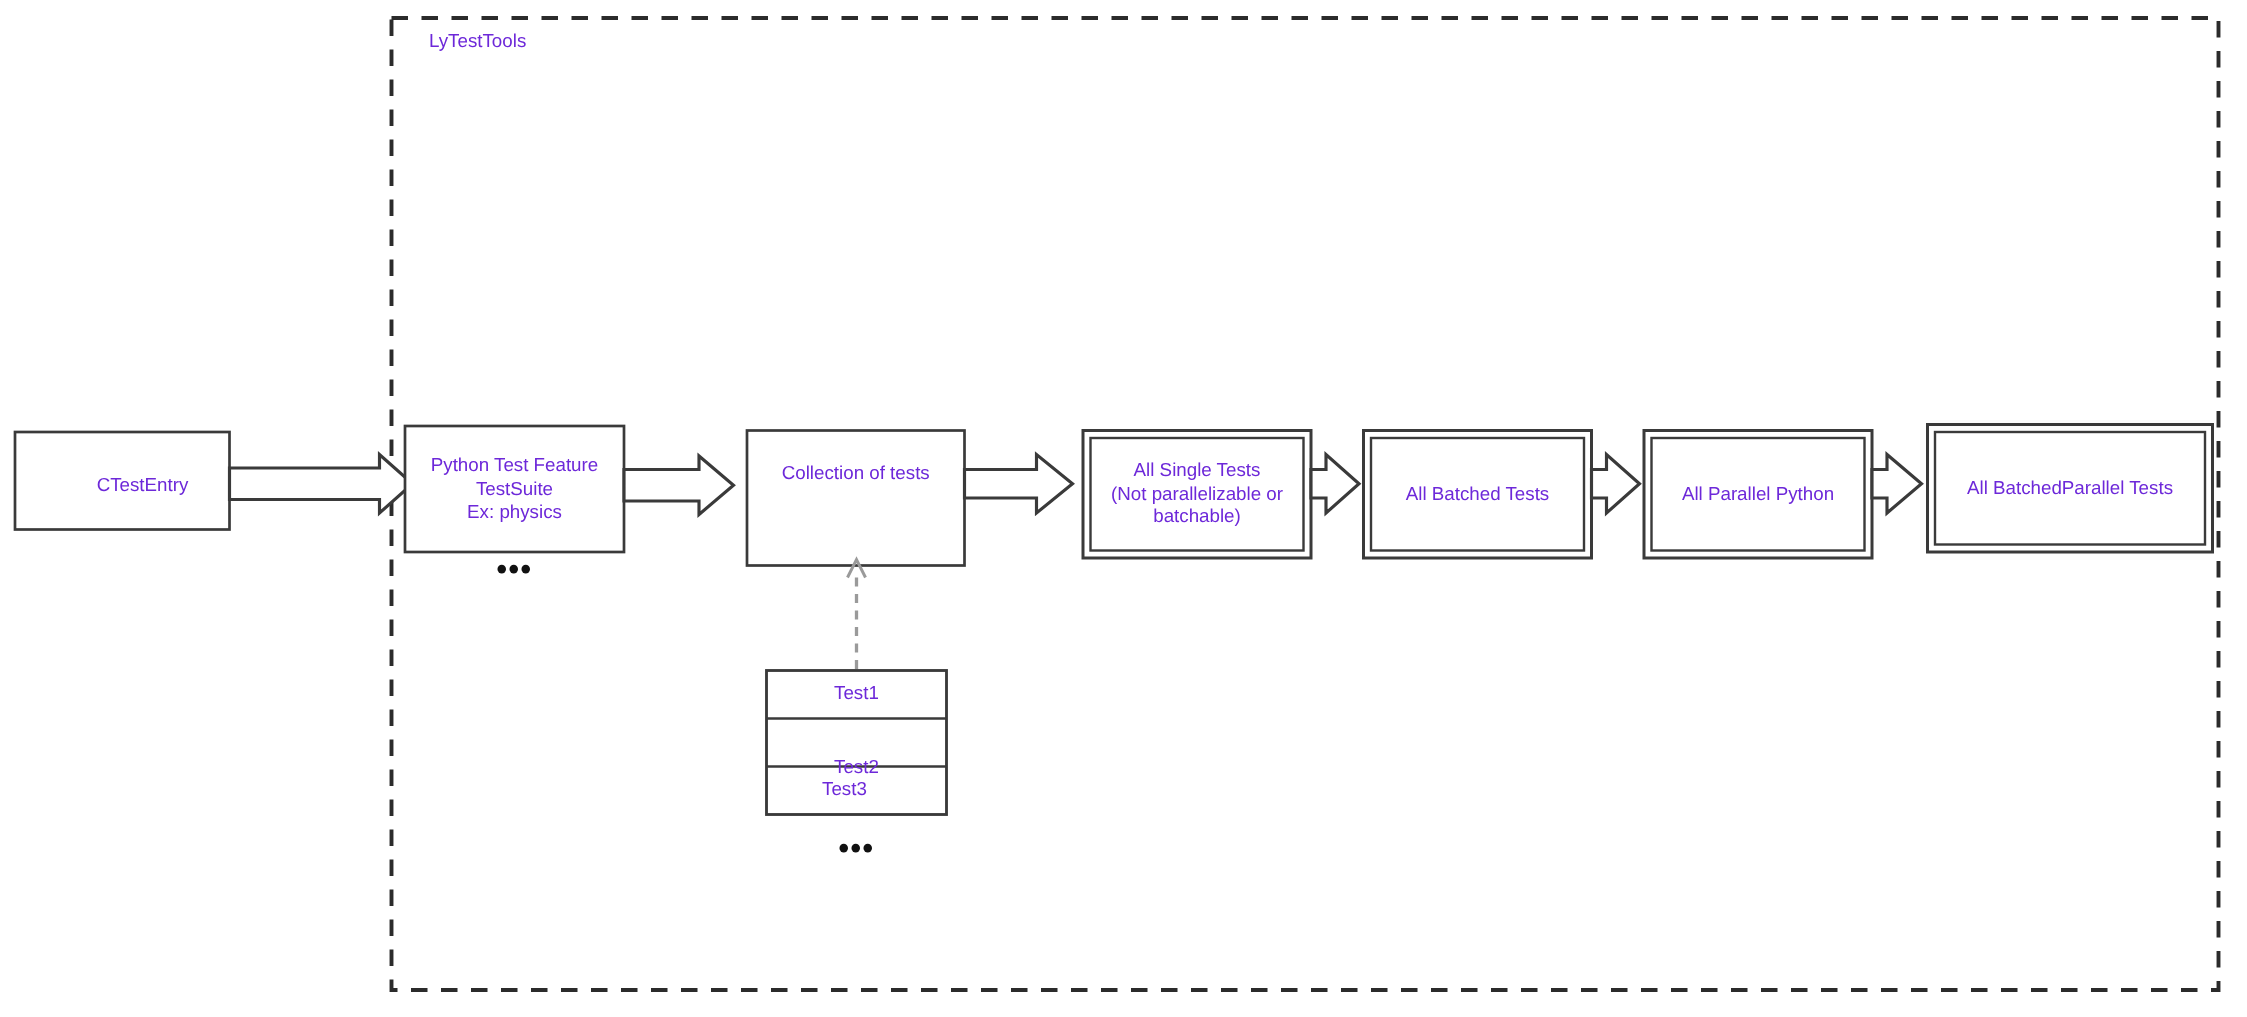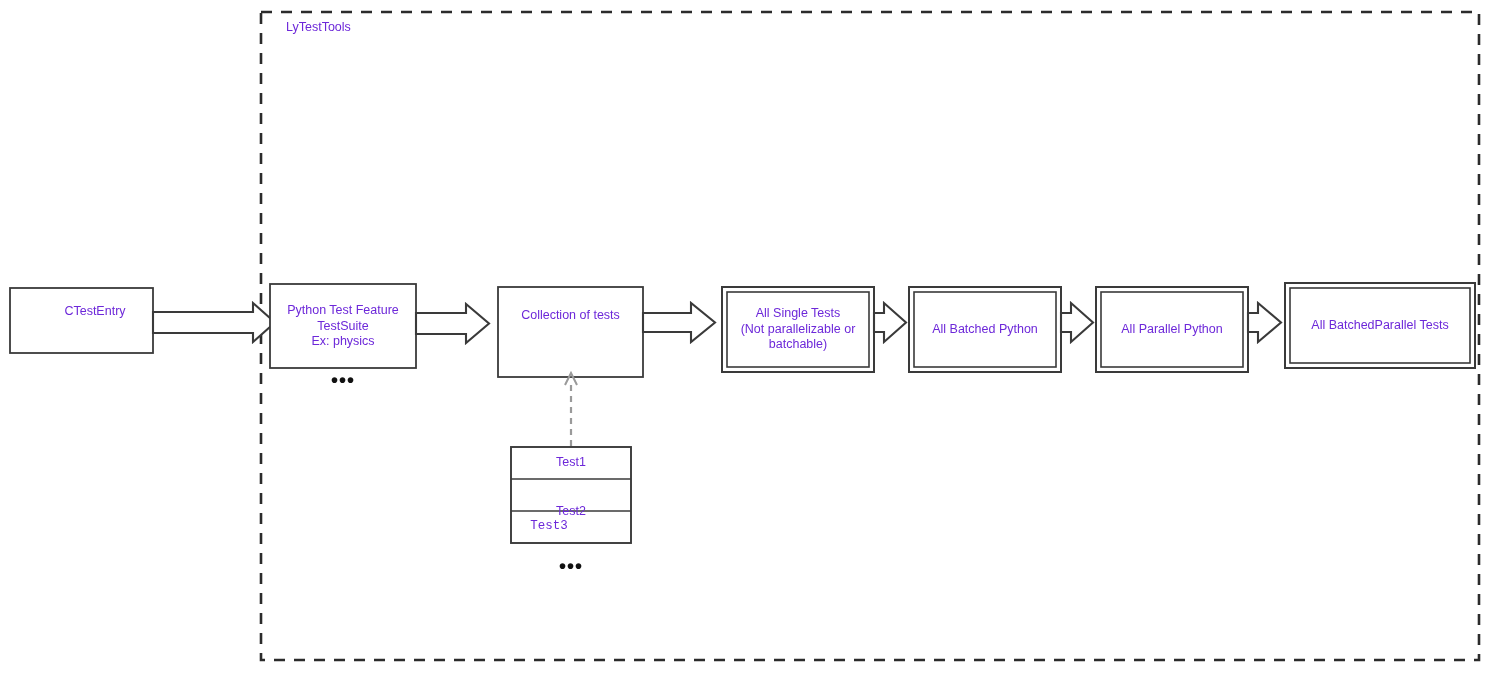--- a/index.html
+++ b/index.html
@@ -92,43 +92,43 @@
     <rect x="511" y="447" width="120" height="96" fill="#ffffff" stroke="#3a3a3a" stroke-width="1.9"></rect>
     <line x1="511" y1="479" x2="631" y2="479" stroke="#3a3a3a" stroke-width="1.6"></line>
     <line x1="511" y1="511" x2="631" y2="511" stroke="#3a3a3a" stroke-width="1.6"></line>
 
     <line x1="571" y1="446" x2="571" y2="381" stroke="#9a9a9a" stroke-width="2.2" stroke-dasharray="6 5"></line>
     <path d="M565,385 L571,373 L577,385" fill="none" stroke="#9a9a9a" stroke-width="2" stroke-linejoin="miter" stroke-linecap="butt"></path>
   </svg>
 
   <div class="lbl lbl-left" style="left:286px; top:20px; width:200px;">LyTestTools</div>
 
-  <div class="lbl" style="left:10px; top:304px; width:170px;">CTestEntry</div>
+  <div class="lbl" style="left:10px; top:316px; width:170px;">CTestEntry</div>
 
   <div class="lbl" style="left:270px; top:303px; width:146px;text-align:center;">Python Test Feature
 TestSuite
 Ex: physics</div>
 
   <div class="lbl" style="left:498px; top:308px; width:145px;">Collection of tests</div>
 
   <div class="lbl" style="left:722px; top:306px; width:152px;">All Single Tests
 (Not parallelizable or
 batchable)</div>
 
-  <div class="lbl" style="left:909px; top:322px; width:152px;">All Batched Python</div>
+  <div class="lbl" style="left:909px; top:322px; width:152px;">All Batched Tests</div>
 
   <div class="lbl" style="left:1096px; top:322px; width:152px;">All Parallel Python</div>
 
   <div class="lbl" style="left:1285px; top:318px; width:190px;">All BatchedParallel Tests</div>
 
   <div class="ellipsis" style="left:270px; top:370px; width:146px;">•••</div>
 
   <div class="lbl" style="left:511px; top:455px; width:120px;">Test1</div>
   <div class="lbl" style="left:511px; top:487px; width:120px;margin-top:17px;">Test2</div>
-  <div class="lbl" style="left:497px; top:519px; width:104px;font-family:Liberation Mono, monospace;">Test3</div>
+  <div class="lbl" style="left:511px; top:519px; width:104px;">Test3</div>
 
   <div class="ellipsis" style="left:511px; top:556px; width:120px;">•••</div>
 
   <div class="hitbox" style="left:512px; top:448px; width:118px; height:31px;"></div>
   <div class="hitbox" style="left:512px; top:480px; width:118px; height:31px;"></div>
   <div class="hitbox" style="left:512px; top:512px; width:118px; height:31px;"></div>
 
 </div>
 
 </body></html>

